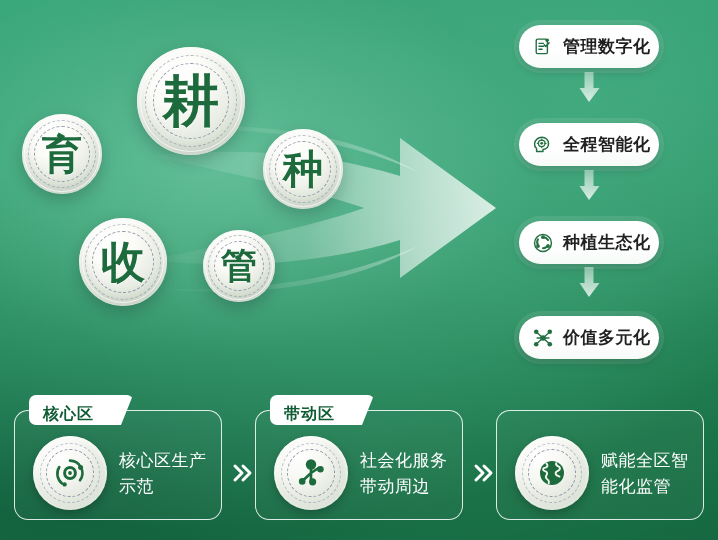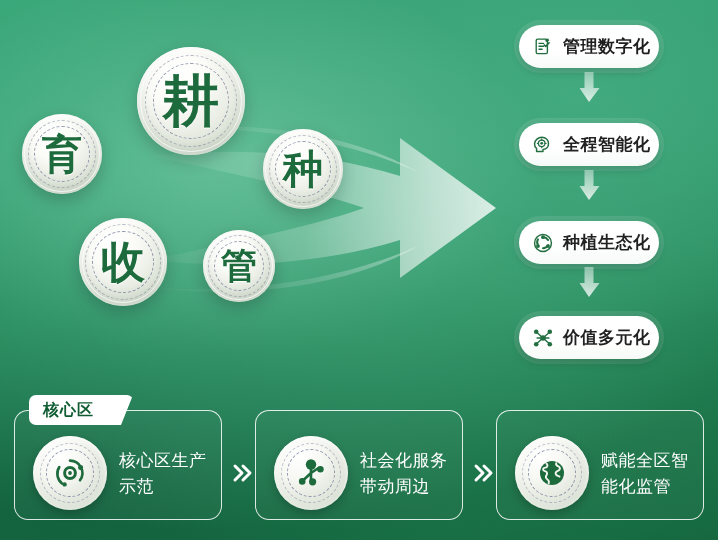--- a/index.html
+++ b/index.html
@@ -78,21 +78,21 @@
 
   
   .card{
     position:absolute;top:410px;width:208px;height:110px;
     border:1.5px solid rgba(255,255,255,.85);
     border-radius:14px;box-sizing:border-box;
     background:rgba(255,255,255,.03);
   }
   .tab{
     position:absolute;left:14px;top:-16px;height:30px;
-    display:flex;align-items:center;
+    display:flex;align-items:flex-end;
     padding:0 26px 0 14px;
     background:#ffffff;
     border-radius:7px 0 0 7px;
     box-sizing:border-box;
   }
   .tab::after{ 
     content:"";position:absolute;right:-13px;top:0;width:20px;height:30px;
     background:#ffffff;
     clip-path:polygon(0 0,100% 0,40% 100%,0% 100%);
     border-radius:0 6px 0 0;
@@ -243,20 +243,23 @@
         </svg>
       </div>
       <div class="ctext">
         <div>核心区生产</div>
         <div>示范</div>
       </div>
     </div>
   </div>
 
   <div class="card" style="left:255px;">
+    <div class="tab">
+      <span class="tlabel">带动区</span>
+    </div>
     <div class="cardbody">
       <div class="cmedal">
         <svg viewBox="0 0 40 40">
           <path d="M20 13v14M20 20l7.5-5M20 20l-7.5 7" stroke="#1d6b3c" stroke-width="2.6" stroke-linecap="round"></path>
           <circle cx="20" cy="11.5" r="5.2" fill="#1d6b3c"></circle>
           <circle cx="29.4" cy="16.2" r="3.3" fill="#1d6b3c"></circle>
           <circle cx="11.2" cy="28.4" r="3.3" fill="#1d6b3c"></circle>
           <circle cx="21.6" cy="28.8" r="3.6" fill="#1d6b3c"></circle>
         </svg>
       </div>

